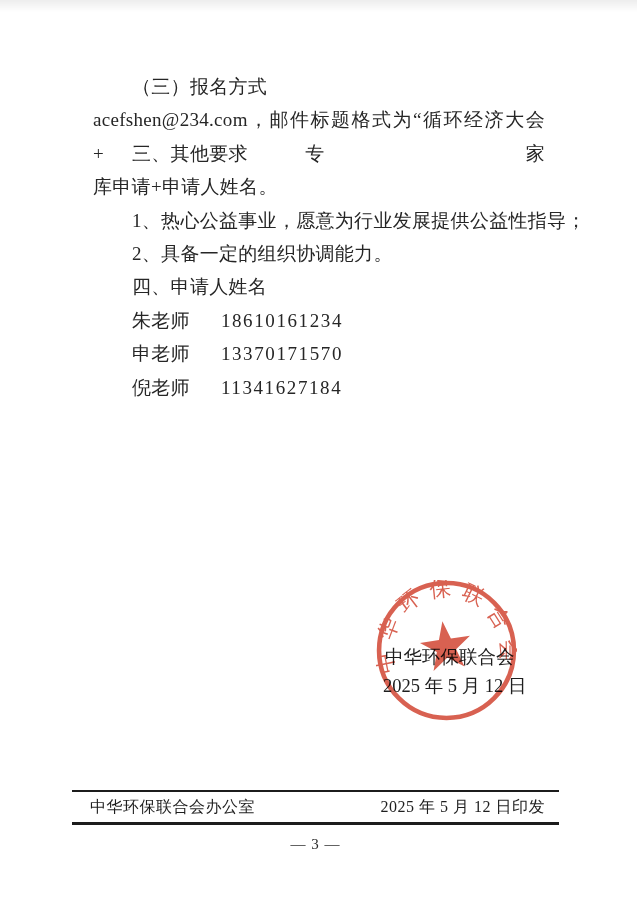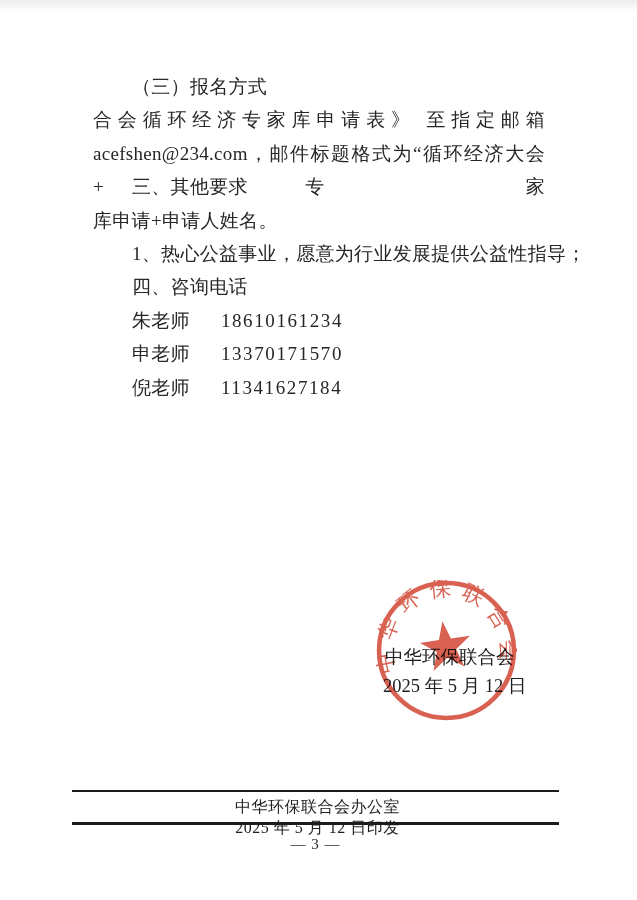--- a/index.html
+++ b/index.html
@@ -73,44 +73,43 @@
   .footer-rule.bottom { top:822px; height:2.5px; }
   .footer-row {
     position:absolute;
     left:90px; right:92px; top:797px;
     display:flex;
     justify-content:space-between;
     align-items:center;
     font-size:16px;
     letter-spacing:0.5px;
     color:#1e1e1e;
-    flex-direction:column;
   }
   .page-number {
     position:absolute;
     left:72px; width:487px; top:836px;
     text-align:center;
     font-size:15px;
     letter-spacing:1px;
     color:#2a2a2a;
   }
 </style>
 </head>
 <body>
 
 <div class="page">
 
   <div class="body-text">
     <div class="line indent">（三）报名方式</div>
-    <div class="line justify">合会循环经济专家库申请表》 至指定邮箱</div>
     <div class="line justify">acefshen@234.com，邮件标题格式为“循环经济大会+专家</div>
     <div class="line indent">三、其他要求</div>
     <div class="line">库申请+申请人姓名。</div>
     <div class="line indent">1、热心公益事业，愿意为行业发展提供公益性指导；</div>
-    <div class="line indent">四、咨询电话</div>
+    <div class="line indent">2、具备一定的组织协调能力。</div>
+    <div class="line indent">四、申请人姓名</div>
     <div class="line indent contact">
       <span>朱老师</span><span class="phone">18610161234</span>
     </div>
     <div class="line indent contact">
       <span>申老师</span><span class="phone">13370171570</span>
     </div>
     <div class="line indent contact">
       <span>倪老师</span><span class="phone">11341627184</span>
     </div>
     <div class="line"></div>

